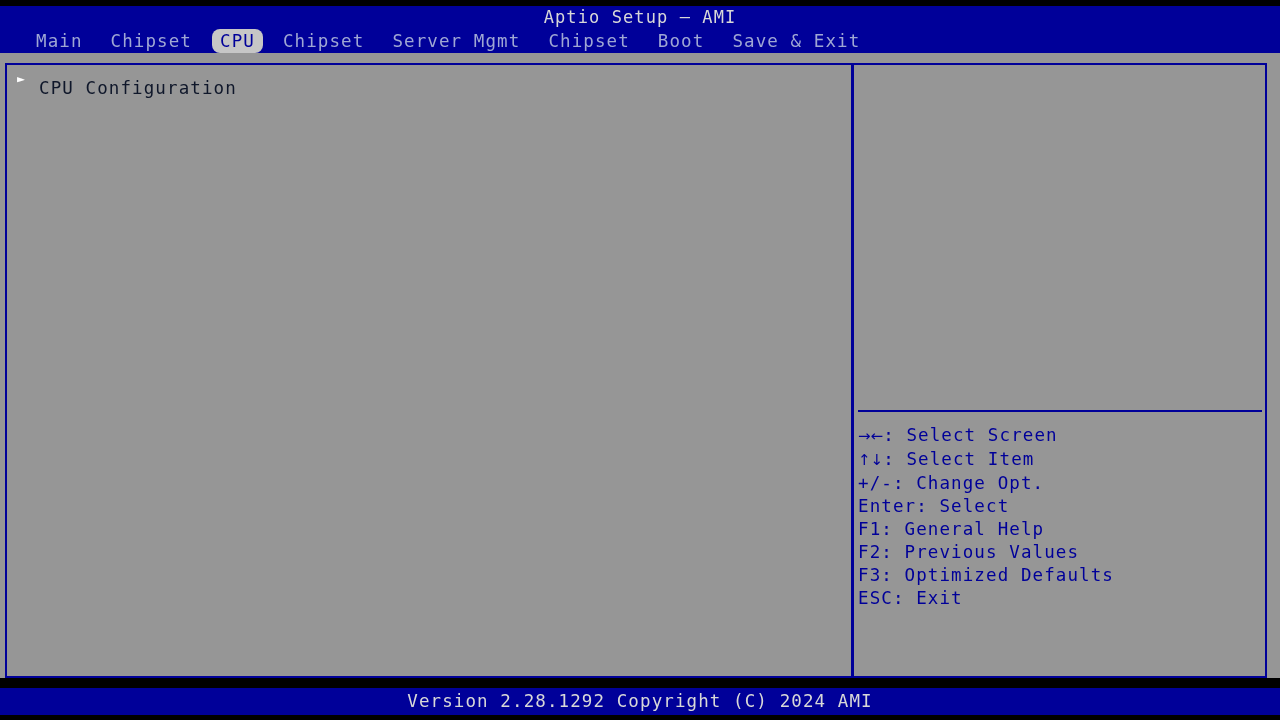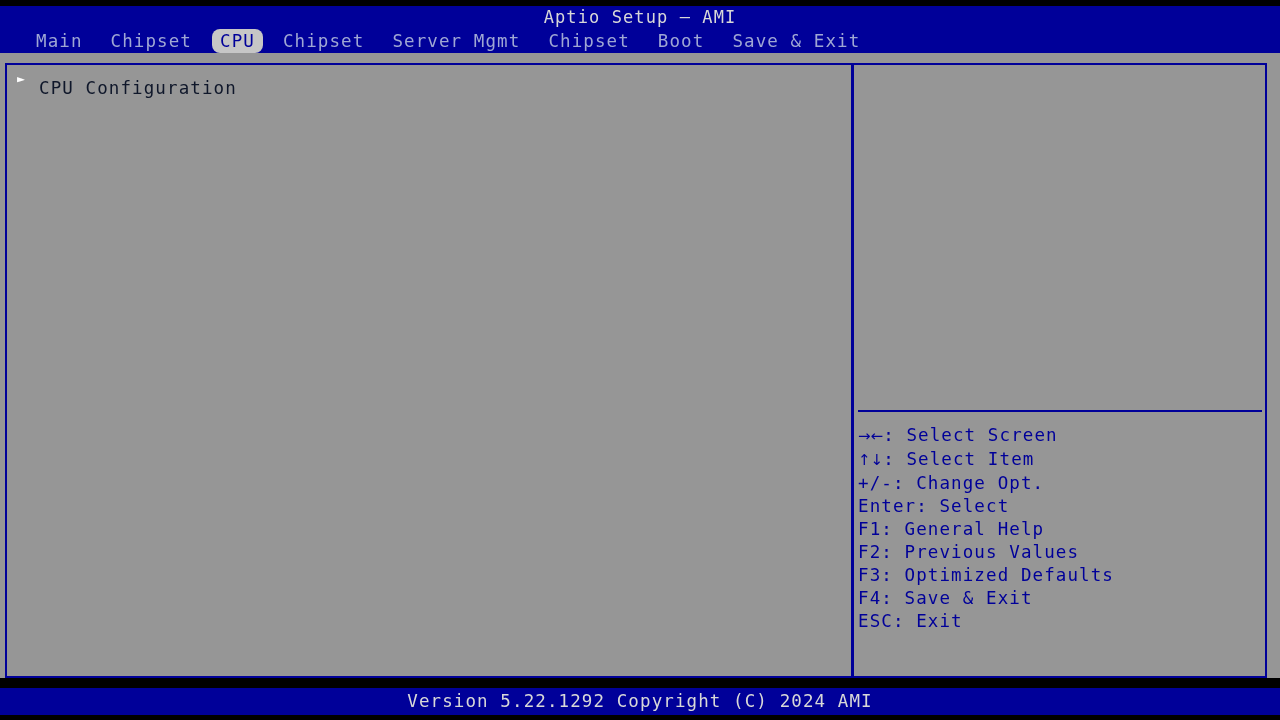--- a/index.html
+++ b/index.html
@@ -246,23 +246,22 @@
     <div class="help-pane">
       <div class="help-separator"></div>
       <div class="keylist" id="keylist">
           <div class="key-row"><span class="key-glyph">→←</span><span>: Select Screen</span></div>
           <div class="key-row"><span class="key-glyph">↑↓</span><span>: Select Item</span></div>
           <div class="key-row"><span>+/-: Change Opt.</span></div>
           <div class="key-row"><span>Enter: Select</span></div>
           <div class="key-row"><span>F1: General Help</span></div>
           <div class="key-row"><span>F2: Previous Values</span></div>
           <div class="key-row"><span>F3: Optimized Defaults</span></div>
-          <div class="key-row"><span>F4: Save &amp; Exit</span></div>
           <div class="key-row"><span>ESC: Exit</span></div>
         </div>
     </div>
 
   </div>
 
   <div class="footer-band"></div>
-  <div class="footer-text">Version 5.22.1292 Copyright (C) 2024 AMI</div>
+  <div class="footer-text">Version 2.28.1292 Copyright (C) 2024 AMI</div>
 
 </div>
 
 </body></html>

